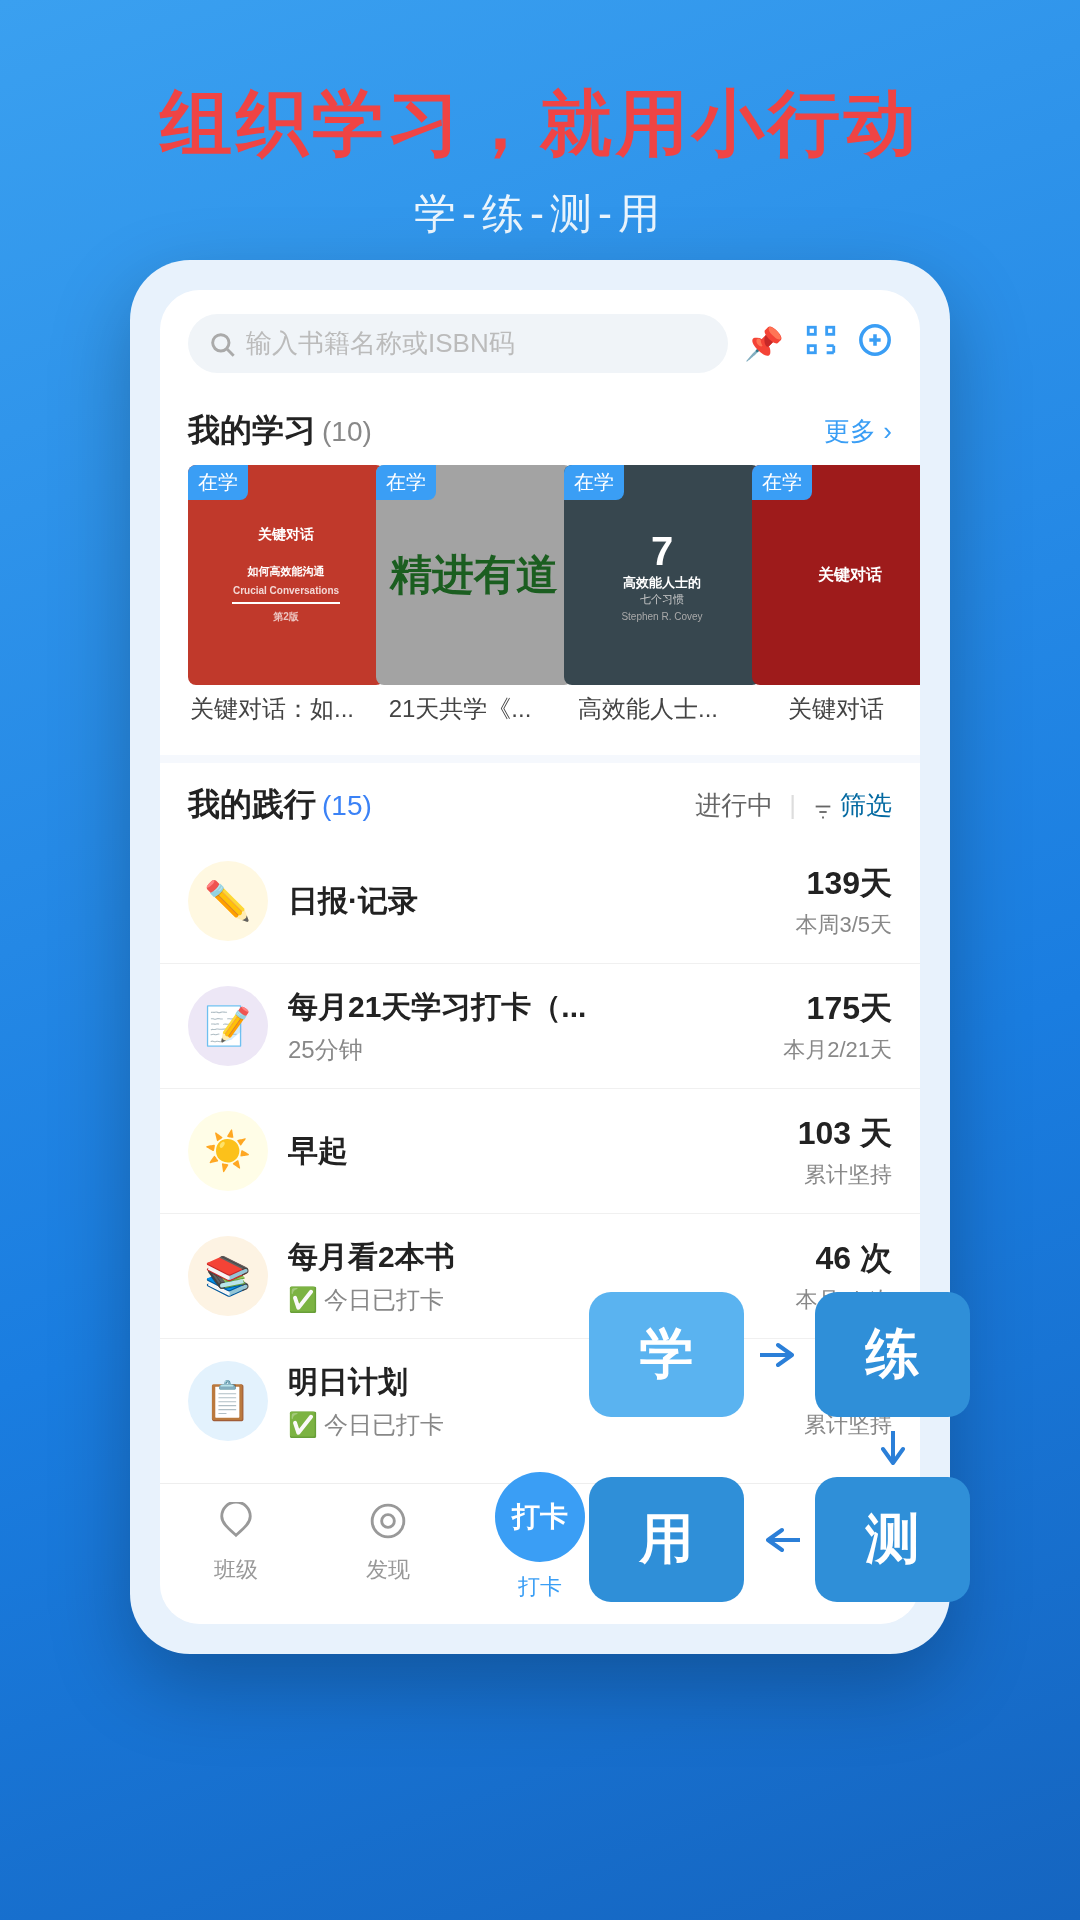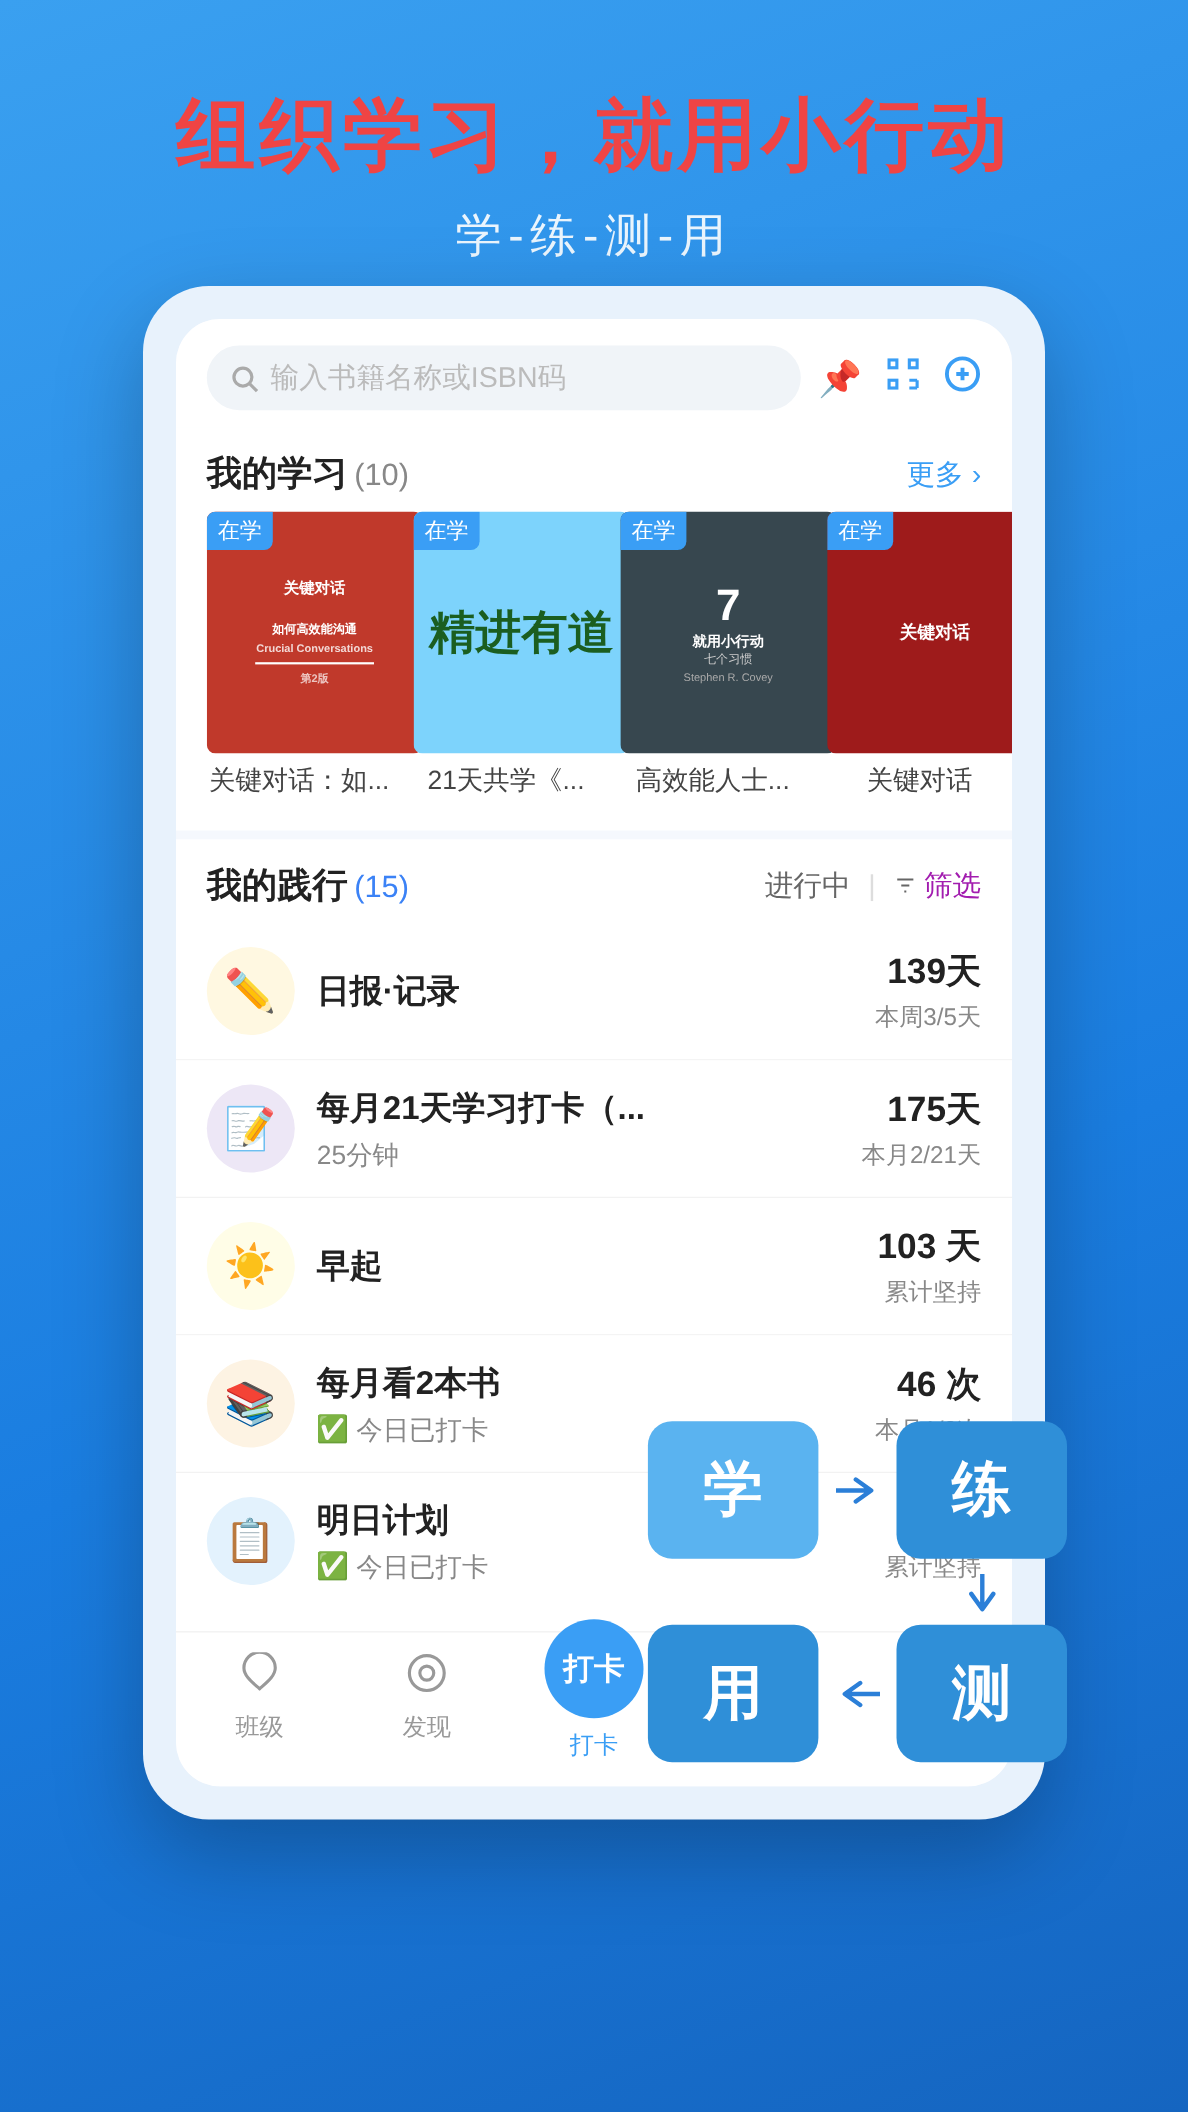--- a/index.html
+++ b/index.html
@@ -147,21 +147,21 @@
       flex-direction: column;
       color: #fff;
       font-size: 18px;
       font-weight: bold;
       text-align: center;
       padding: 8px;
     }
     .book-cover-2 {
       width: 100%;
       height: 100%;
-      background: #7dd3fc;
+      background: #a3a3a3;
       display: flex;
       align-items: center;
       justify-content: center;
       color: #fff;
       font-size: 28px;
       font-weight: bold;
       text-align: center;
     }
     .book-cover-3 {
       width: 100%;
@@ -217,23 +217,23 @@
       display: flex;
       gap: 16px;
       align-items: center;
       font-size: 26px;
       color: #666;
     }
     .filter-divider {
       color: #ddd;
     }
     .filter-btn {
-      color: #a21caf;
-      display: flex;
-      align-items: center;
+      color: #0369a1;
+      display: flex;
+      align-items: flex-end;
       gap: 6px;
       cursor: pointer;
     }
 
     
     .practice-list {
       padding: 0 0 20px 0;
     }
     .practice-item {
       display: flex;
@@ -429,21 +429,21 @@
             </div>
           </div>
           <div class="book-name">21天共学《...</div>
         </div>
 
         <div class="book-item">
           <div class="book-cover-wrap">
             <span class="book-badge">在学</span>
             <div class="book-cover-3">
               <div style="font-size:40px; font-weight:900; color:#fff;">7</div>
-              <div style="font-size:13px; font-weight:bold; color:#fff;">就用小行动</div>
+              <div style="font-size:13px; font-weight:bold; color:#fff;">高效能人士的</div>
               <div style="font-size:11px; color:#ccc;">七个习惯</div>
               <div style="font-size:10px; color:#aaa; margin-top:4px;">Stephen R. Covey</div>
             </div>
           </div>
           <div class="book-name">高效能人士...</div>
         </div>
 
         <div class="book-item">
           <div class="book-cover-wrap">
             <span class="book-badge">在学</span>

